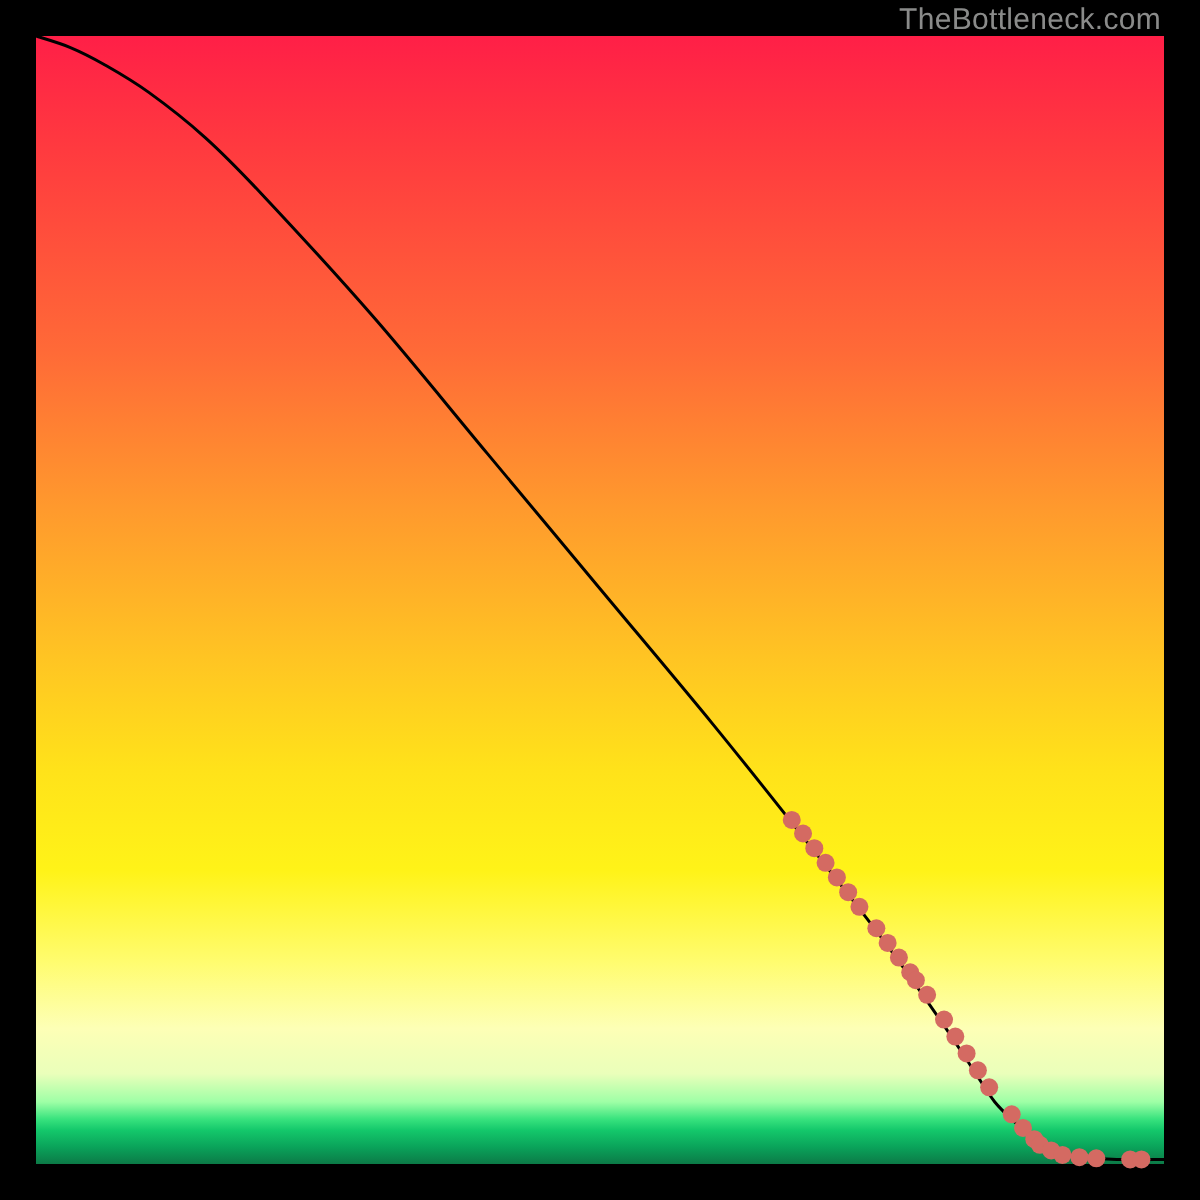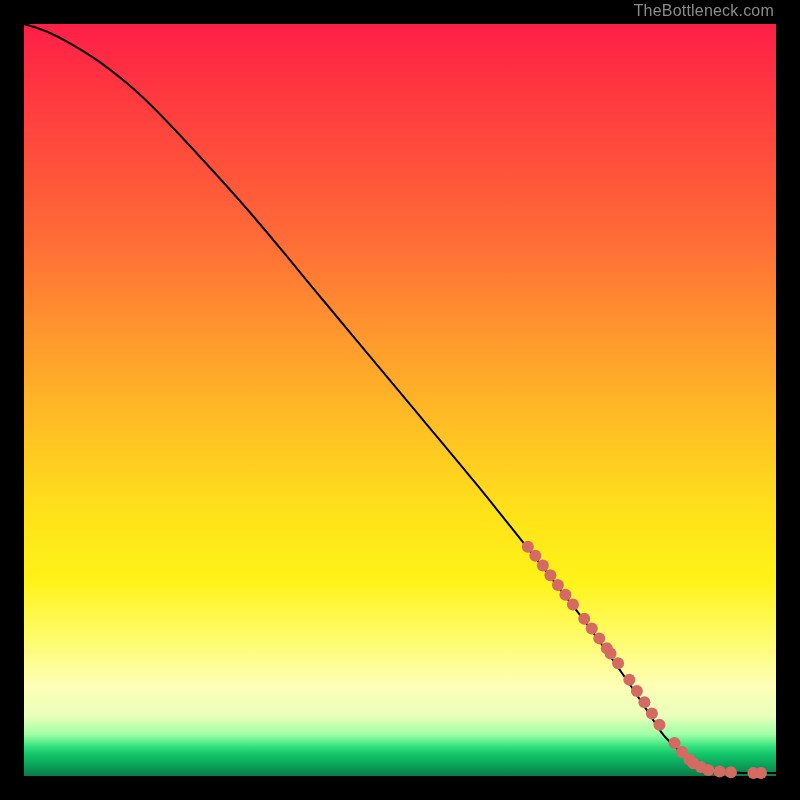--- a/index.html
+++ b/index.html
@@ -43,21 +43,21 @@
       #14c86b 97%,
       #0aa35a 98.5%,
       #0c7a47 100%
     );
   }
   .watermark {
     position: absolute;
     top: 2px;
     right: 26px;
     color: #8a8b8a;
-    font-size: 16px;
+    font-size: 20px;
     font-weight: 500;
     letter-spacing: 0.2px;
     user-select: none;
   }
   svg.overlay {
     position: absolute;
     top: 24px;
     left: 24px;
     width: 752px;
     height: 752px;

